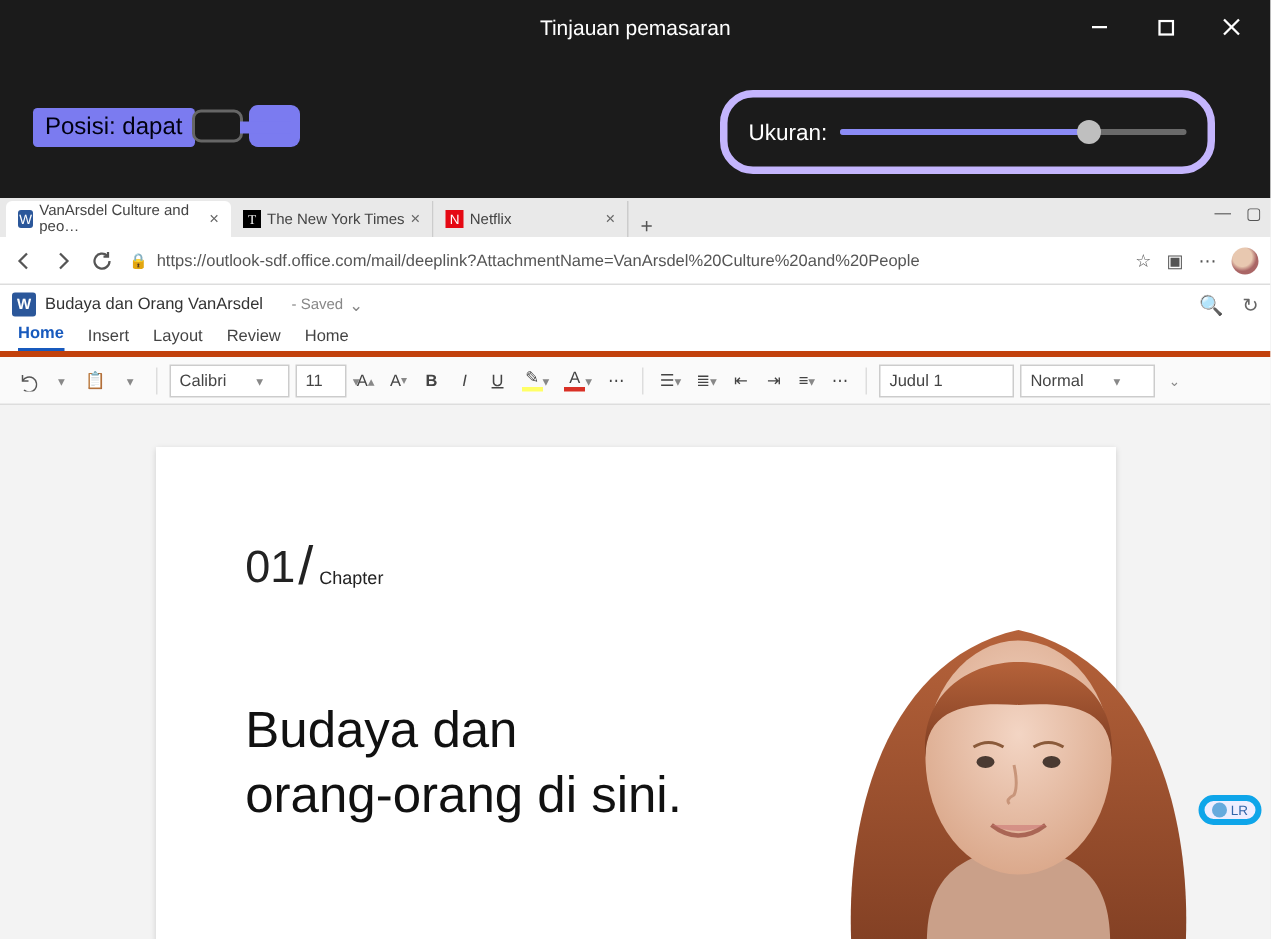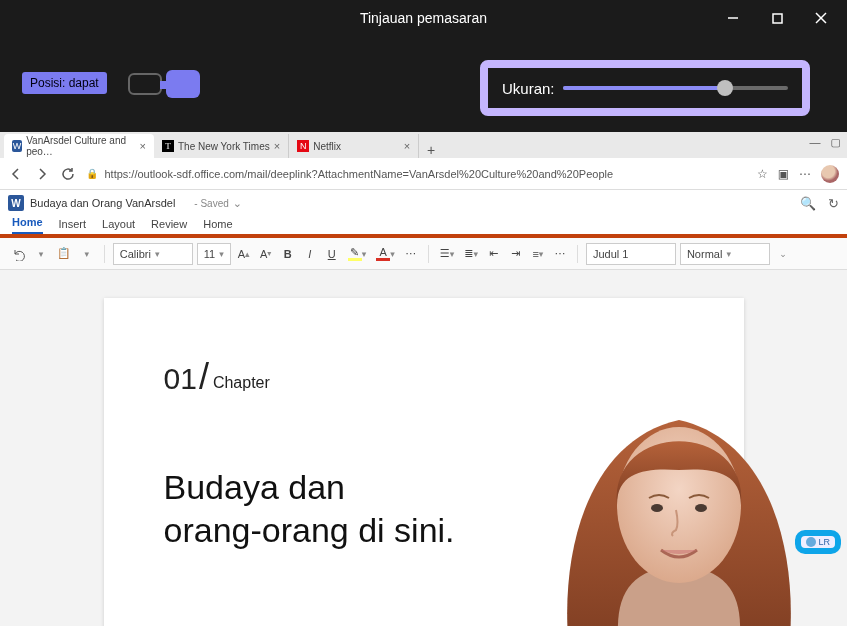--- a/index.html
+++ b/index.html
@@ -8,29 +8,29 @@
   
   .appbar { background: #1b1b1b; color: #fff; height: 132px; position: relative; }
   .titlebar { display: flex; align-items: center; height: 36px; }
   .title { position: absolute; left: 50%; transform: translateX(-50%); font-size: 14px; font-weight: 500; }
   .win-controls { position: absolute; right: 8px; top: 4px; display: flex; gap: 8px; }
   .win-btn { width: 36px; height: 28px; display: flex; align-items: center; justify-content: center; color: #fff; font-size: 14px; }
   .win-btn svg { stroke: #fff; fill: none; }
 
   .controls-row { position: absolute; top: 60px; left: 0; right: 0; height: 60px; }
   .posisi-group { position: absolute; left: 22px; top: 12px; display: flex; align-items: center; }
-  .posisi-label { background: #7b7bf0; color: #001; font-size: 12px; padding: 4px 8px; border-radius: 3px; font-weight: 500; }
+  .posisi-label { background: #7b7bf0; color: #001; font-size: 16px; padding: 4px 8px; border-radius: 3px; font-weight: 500; }
   .toggle-wrap { position: absolute; left: 128px; top: 10px; display: flex; align-items: center; }
   .toggle-off { width: 34px; height: 22px; border: 2px solid #666; border-radius: 6px; margin-right: 4px; }
   .toggle-on  { width: 34px; height: 28px; background: #7b7bf0; border-radius: 6px; }
   .posisi-bar { position:absolute; left:160px; top:21px; width:34px; height:8px; background:#7b7bf0;}
 
   .ukuran-group {
     position: absolute; left: 480px; top: 0; width: 330px; height: 56px;
-    border: 8px solid #c4b5fd; border-radius: 8px; display: flex; align-items: center; padding: 0 14px;
+    border: 5px solid #c4b5fd; border-radius: 22px; display: flex; align-items: center; padding: 0 14px;
   }
   .ukuran-label { color: #fff; font-size: 15px; margin-right: 8px; }
   .slider-track { flex: 1; height: 4px; background: #6a6a6a; border-radius: 2px; position: relative; }
   .slider-fill  { position: absolute; left: 0; top: 0; height: 4px; background: #8b8bf5; border-radius: 2px; width: 72%; }
   .slider-thumb { position: absolute; top: 50%; transform: translate(-50%,-50%); left: 72%; width: 16px; height: 16px; background: #bfbfbf; border-radius: 50%; }
 
   
   .browser { background: #f7f7f7; }
   .tabstrip { height: 26px; background: #e9e9e9; display: flex; align-items: flex-end; padding-left: 4px; position: relative; }
   .tab { height: 24px; display: flex; align-items: center; padding: 0 8px; font-size: 10px; color: #444; background: #e9e9e9; border-right: 1px solid #ccc; max-width:150px; min-width: 130px; gap:4px;}
@@ -55,40 +55,40 @@
   .doc-status { color:#888; margin-left:19px; font-size:10px;}
   .doc-dd { margin-left:4px; color:#888;}
   .doc-title-row .right { position:absolute; right:8px; display:flex; gap:12px; color:#666; font-size:13px;}
   .ribbon-tabs { display:flex; gap:16px; padding:0 12px; height:22px; align-items:flex-end; font-size:11px; color:#444; border-bottom:4px solid #c2410c;}
   .ribbon-tabs span { padding-bottom:4px;}
   .ribbon-tabs .active { color:#185abd; font-weight:600; border-bottom:2px solid #185abd;}
   .toolbar { height:32px; background:#fafafa; display:flex; align-items:center; padding:0 8px; gap:4px; font-size:11px; color:#444; border-bottom:1px solid #ddd;}
   .tb-sep { width:1px; height:18px; background:#ddd; margin:0 4px;}
   .tb-btn { min-width:18px; height:22px; display:flex; align-items:center; justify-content:center; padding:0 3px;}
   .tb-btn svg { stroke:#555; fill:#555;}
-  .font-sel, .size-sel, .style-sel { height:22px; border:1px solid #ccc; background:#fff; display:flex; align-items:center; padding:0 6px; font-size:11px; gap:4px;}
+  .font-sel, .size-sel, .style-sel { height:22px; border:1px solid #ccc; background:#fff; display:flex; align-items:center; padding:0 6px; font-size:11px; gap:20px;}
   .font-sel{ width:80px;} .size-sel{width:34px;} .style-sel{width:90px;}
   .dd{color:#888; font-size:9px;}
   .color-under { display:flex; flex-direction:column; align-items:center; line-height:1;}
   .color-under .bar{ width:14px; height:3px;}
 
   
   .canvas { background:#f3f3f3; height: 380px; position:relative; display:flex; justify-content:center; overflow:hidden;}
   .page { width: 640px; background:#fff; margin-top:28px; padding:56px 60px 0 60px; position:relative; box-shadow:0 1px 4px rgba(0,0,0,.15);}
   .chapter-mark { font-family: Georgia, serif; display:flex; align-items:flex-end; gap:2px; color:#222;}
   .chapter-mark .num{ font-size:30px; font-weight:500;}
   .chapter-mark .slash{ font-size:36px; font-weight:300; transform:translateY(2px);}
-  .chapter-mark .lbl{ font-size:16px; padding-bottom:4px; padding-left:2px;text-align:right;}
+  .chapter-mark .lbl{ font-size:12px; padding-bottom:4px; padding-left:2px;text-align:right;}
   .body-text { margin-top:70px; font-size:34px; line-height:1.25; color:#111; font-weight:400;}
 
   
   .person { position:absolute; right:18px; bottom:0; width:300px; height:300px; overflow:hidden;}
   .person svg { width:100%; height:100%;}
 
-  .share-badge{ position:absolute; right:6px; top:260px; background:#eef; border:6px solid #0ea5e9; border-radius:10px; font-size:9px; padding:1px 5px; color:#36a; display:flex; align-items:center; gap:2px;}
+  .share-badge{ position:absolute; right:6px; top:260px; background:#eef; border:4px solid #0ea5e9; border-radius:10px; font-size:9px; padding:1px 5px; color:#36a; display:flex; align-items:center; gap:2px;}
   .share-badge .dot{width:10px;height:10px;border-radius:50%;background:#6ad;}
 </style>
 </head>
 <body>
 
 <div class="appbar">
   <div class="titlebar">
     <div class="title">Tinjauan pemasaran</div>
     <div class="win-controls">
       <div class="win-btn">

